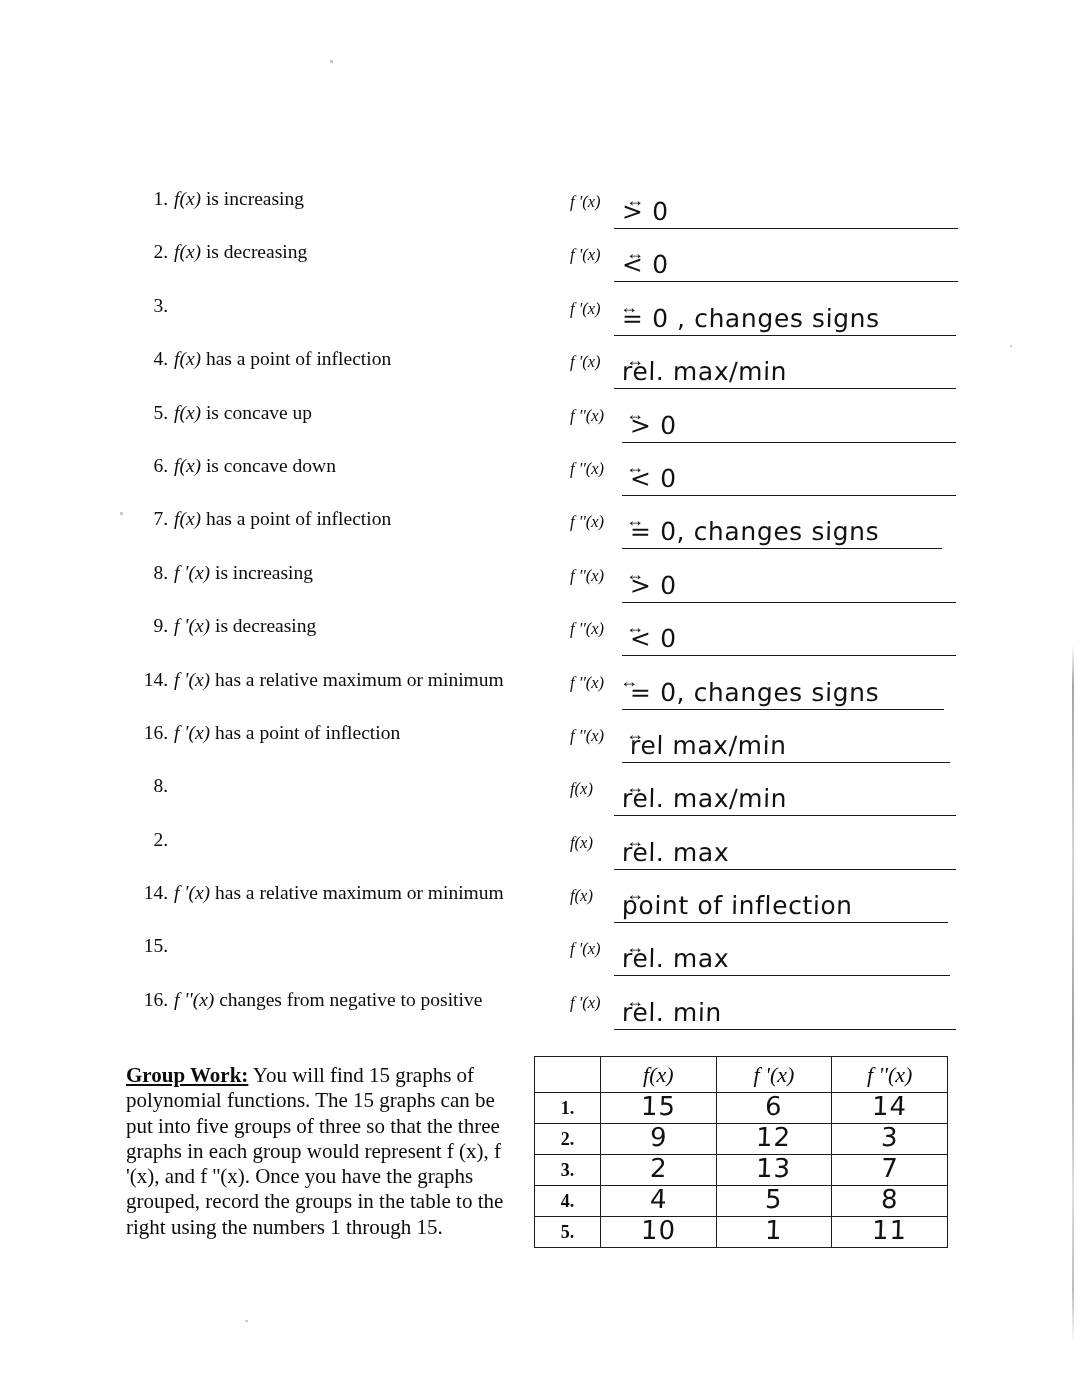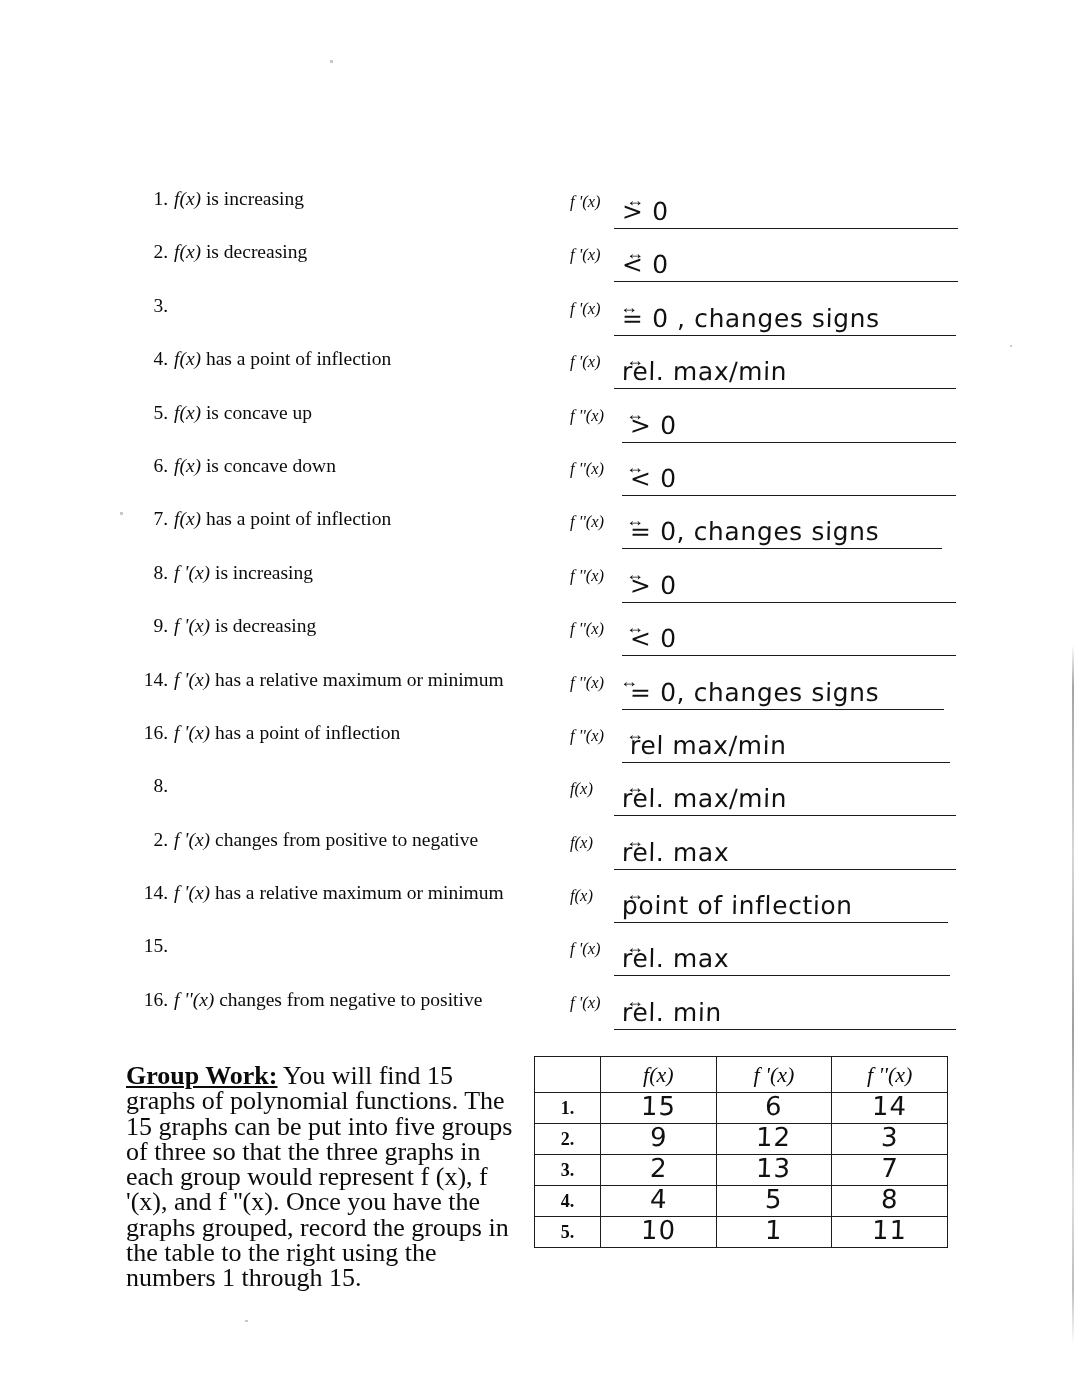--- a/index.html
+++ b/index.html
@@ -105,21 +105,21 @@
     color: #111;
     white-space: nowrap;
     transform: skewX(-1.2deg);
   }
 
   
   .groupwork {
     position: absolute;
     left: 126px; top: 1063px;
     width: 392px;
-    font-size: 26px;
+    font-size: 21px;
     line-height: 25.3px;
   }
   .gw-title { font-weight: bold; text-decoration: underline; }
 
   
   .tblwrap {
     position: absolute;
     left: 534px; top: 1056px;
     width: 414px; height: 178px;
   }
@@ -286,21 +286,20 @@
         <div class="qnum">8.</div>
         <div class="arrow" style="left: 500px;">↔</div>
         <div class="ansblock" style="width: 386px;">
           <div class="anslabel">f(x)</div>
           <div class="ansline" style="left: 44px;"></div>
           <div class="anstext" style="left: 52px;">rel. max/min</div>
         </div>
       </div>
       <div class="qrow">
         <div class="qnum">2.</div>
-        <div class="qtext"><span class="fn">f '(x)</span><span> changes from positive to negative</span></div>
         <div class="arrow" style="left: 500px;">↔</div>
         <div class="ansblock" style="width: 386px;">
           <div class="anslabel">f(x)</div>
           <div class="ansline" style="left: 44px;"></div>
           <div class="anstext" style="left: 52px;">rel. max</div>
         </div>
       </div>
       <div class="qrow">
         <div class="qnum">14.</div>
         <div class="qtext"><span class="fn">f '(x)</span><span> has a relative maximum or minimum</span></div>

